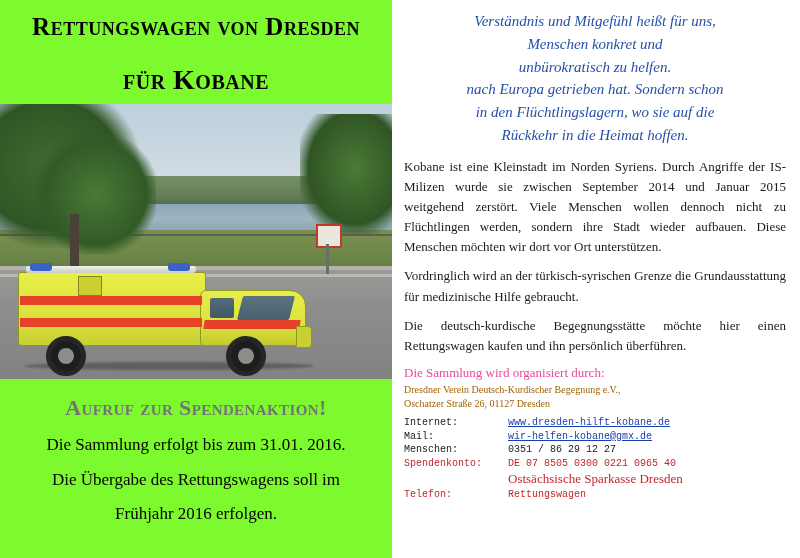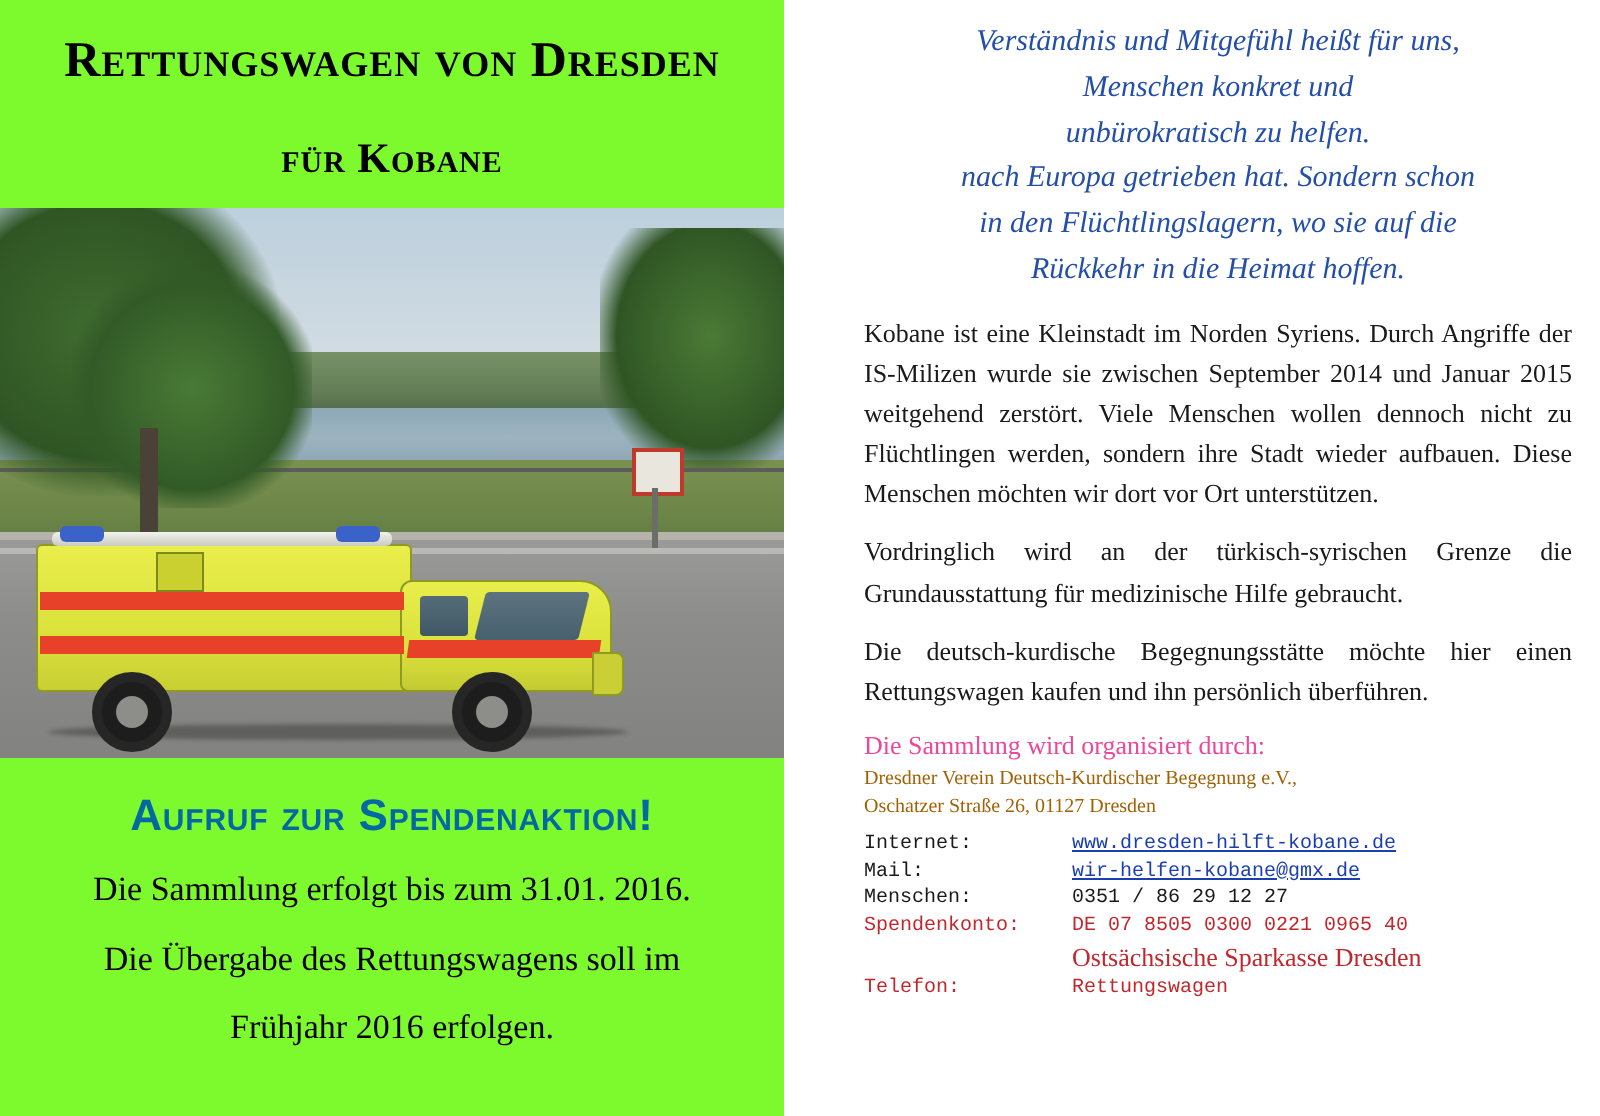--- a/index.html
+++ b/index.html
@@ -12,21 +12,20 @@
     background: #ffffff;
     font-family: "Liberation Sans", sans-serif;
     overflow: hidden;
   }
   .flyer {
     position: relative;
     width: 800px;
     height: 558px;
     display: flex;
     flex-direction: row;
-    gap: 28px;
   }
   
   .left-col {
     width: 392px;
     height: 558px;
     background: #7dfa2e;
     position: relative;
     display: flex;
     flex-direction: column;
   }
@@ -45,21 +44,21 @@
     color: #000000;
     text-align: center;
     letter-spacing: 0.5px;
     line-height: 1.18;
   }
   .headline-line-1 {
     font-size: 25px;
     font-variant: small-caps;
   }
   .headline-line-2 {
-    font-size: 21px;
+    font-size: 28px;
     font-variant: small-caps;
     margin-top: 22px;
   }
   .photo {
     width: 392px;
     height: 275px;
     position: relative;
     overflow: hidden;
     background: linear-gradient(#a9c4d8 0%, #b7cfdf 45%, #9fbcd0 46%, #8fadc2 55%, #7d94a4 56%, #6f8494 100%);
   }
@@ -217,25 +216,25 @@
     background: rgba(0,0,0,0.28); border-radius: 50%; filter: blur(1px);
   }
   
   .left-bottom {
     flex: 1;
     padding: 16px 16px 8px 16px;
     box-sizing: border-box;
     text-align: center;
   }
   .callout {
-    font-family: Liberation Sans, sans-serif;
+    font-family: Liberation Serif, serif;
     font-variant: small-caps;
     font-weight: bold;
     font-size: 22px;
-    color: #0369a1;
+    color: #737373;
     letter-spacing: 0.4px;
     margin-bottom: 12px;
   }
   .left-line {
     font-family: "Liberation Serif", serif;
     font-size: 17px;
     color: #000000;
     line-height: 1.45;
     margin-top: 10px;
   }

